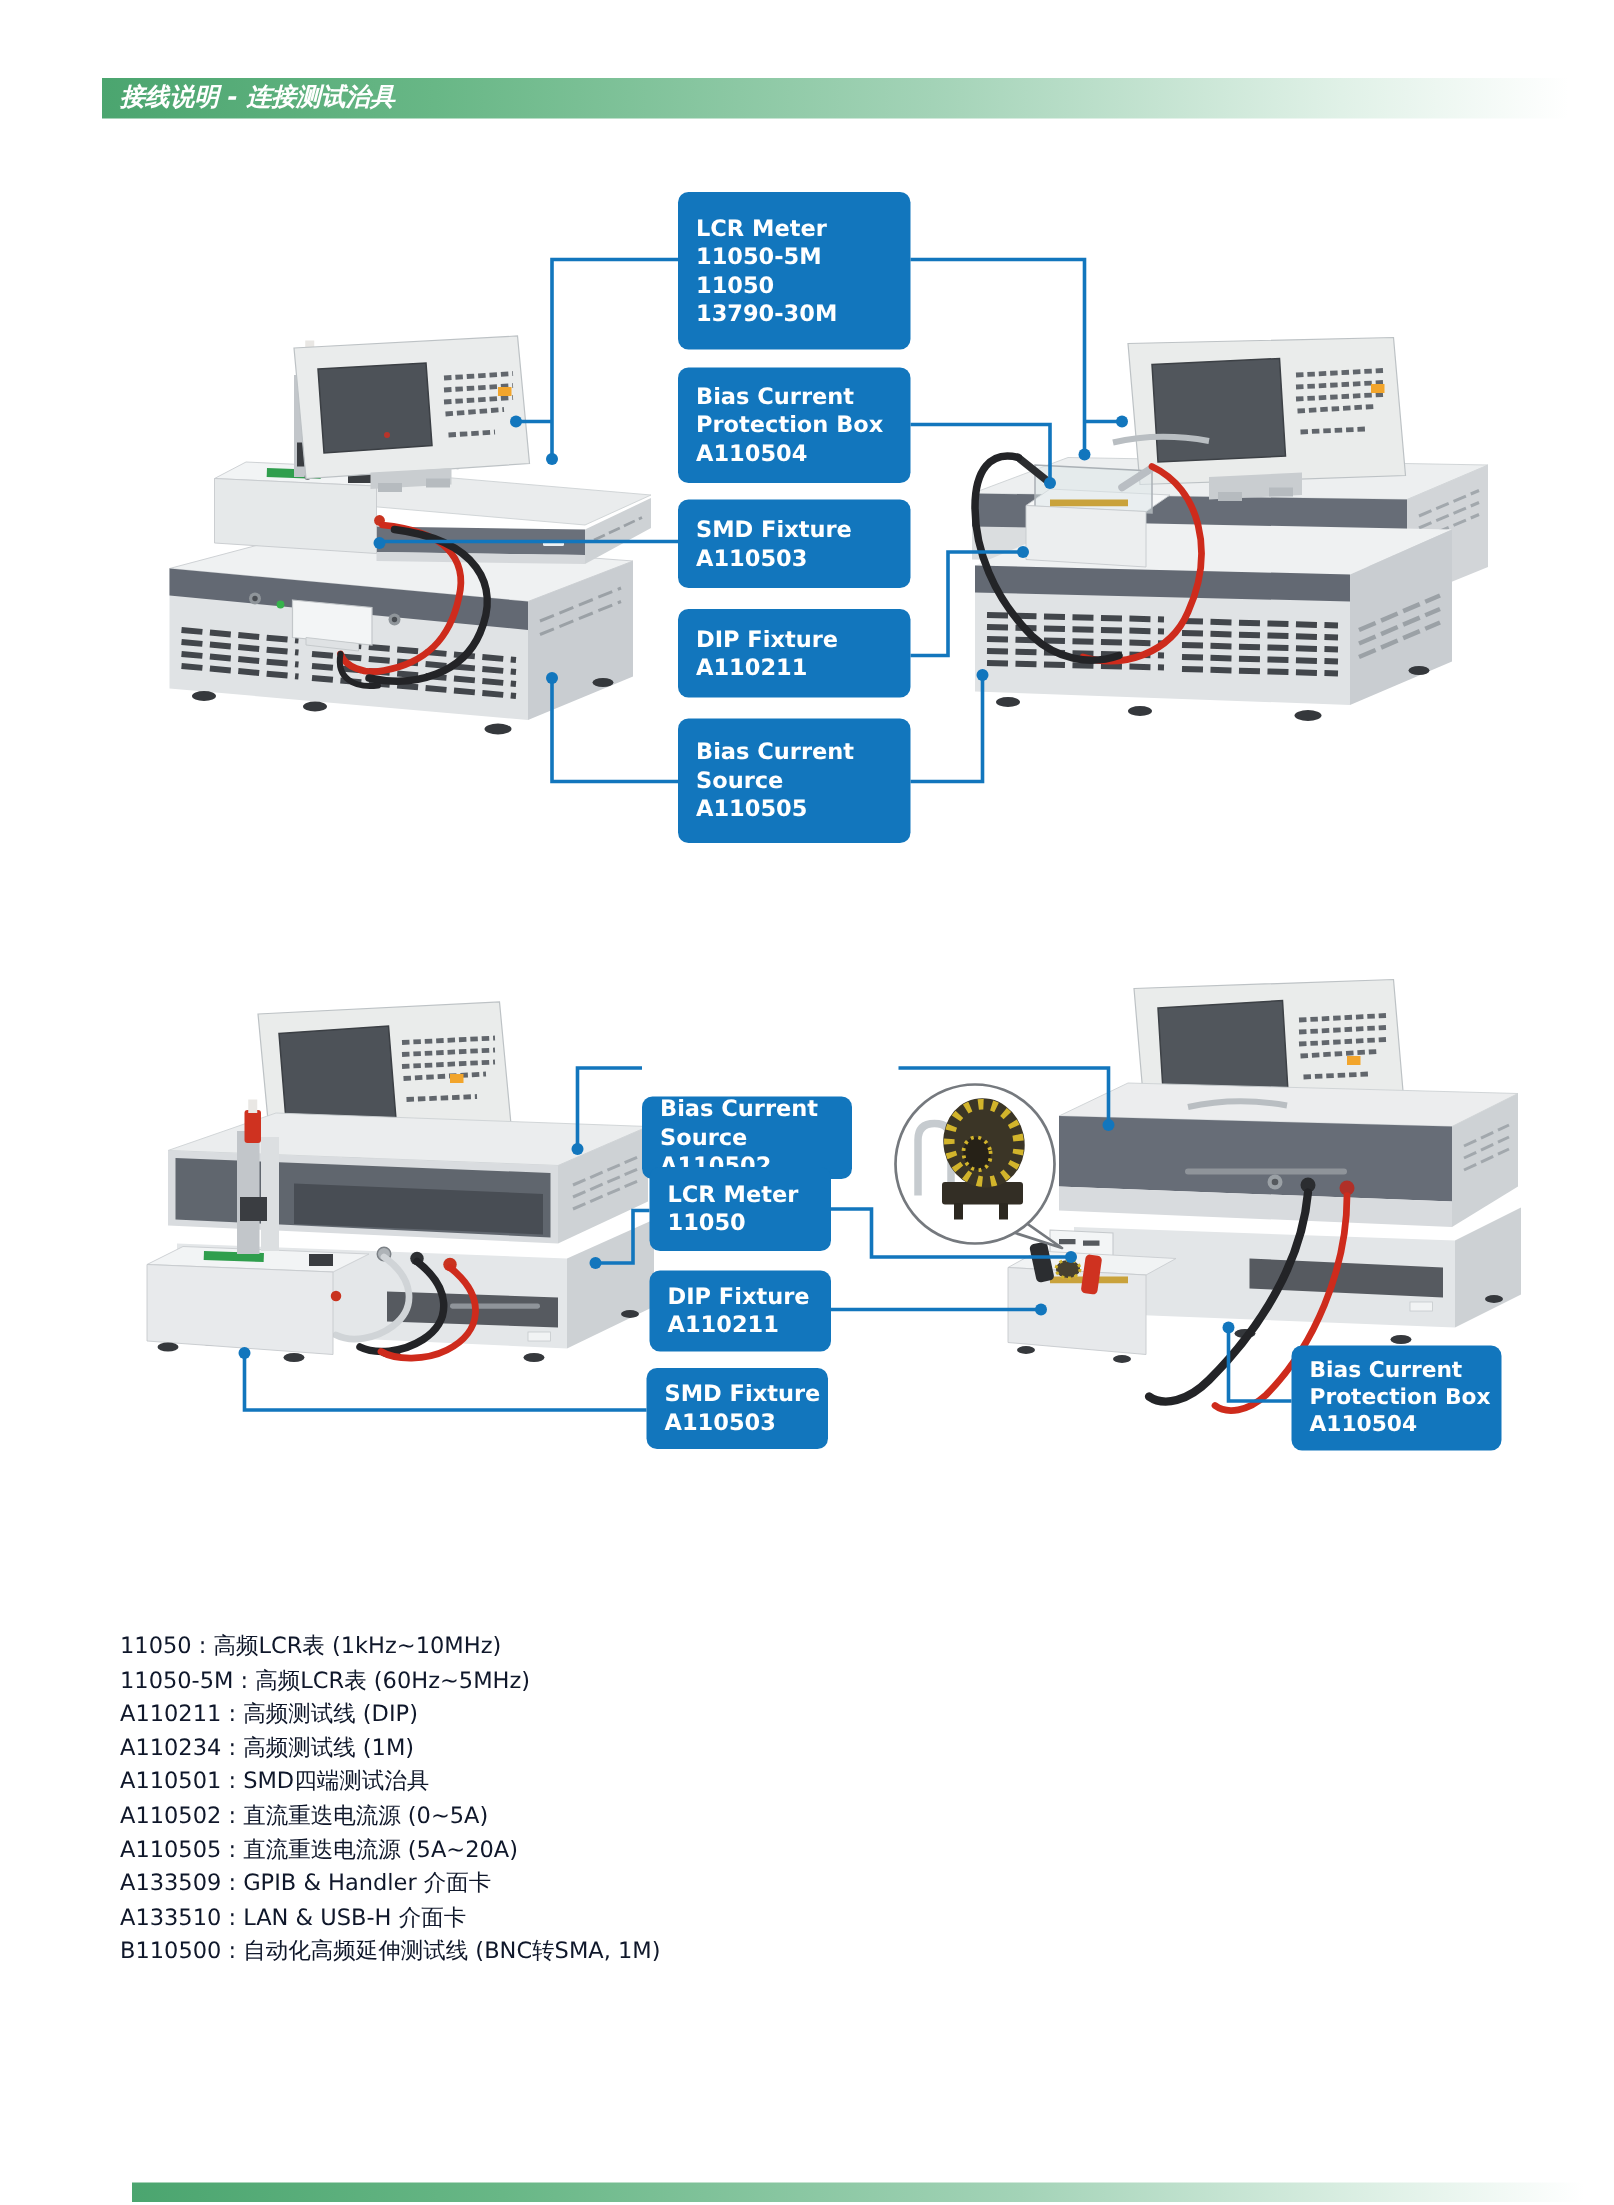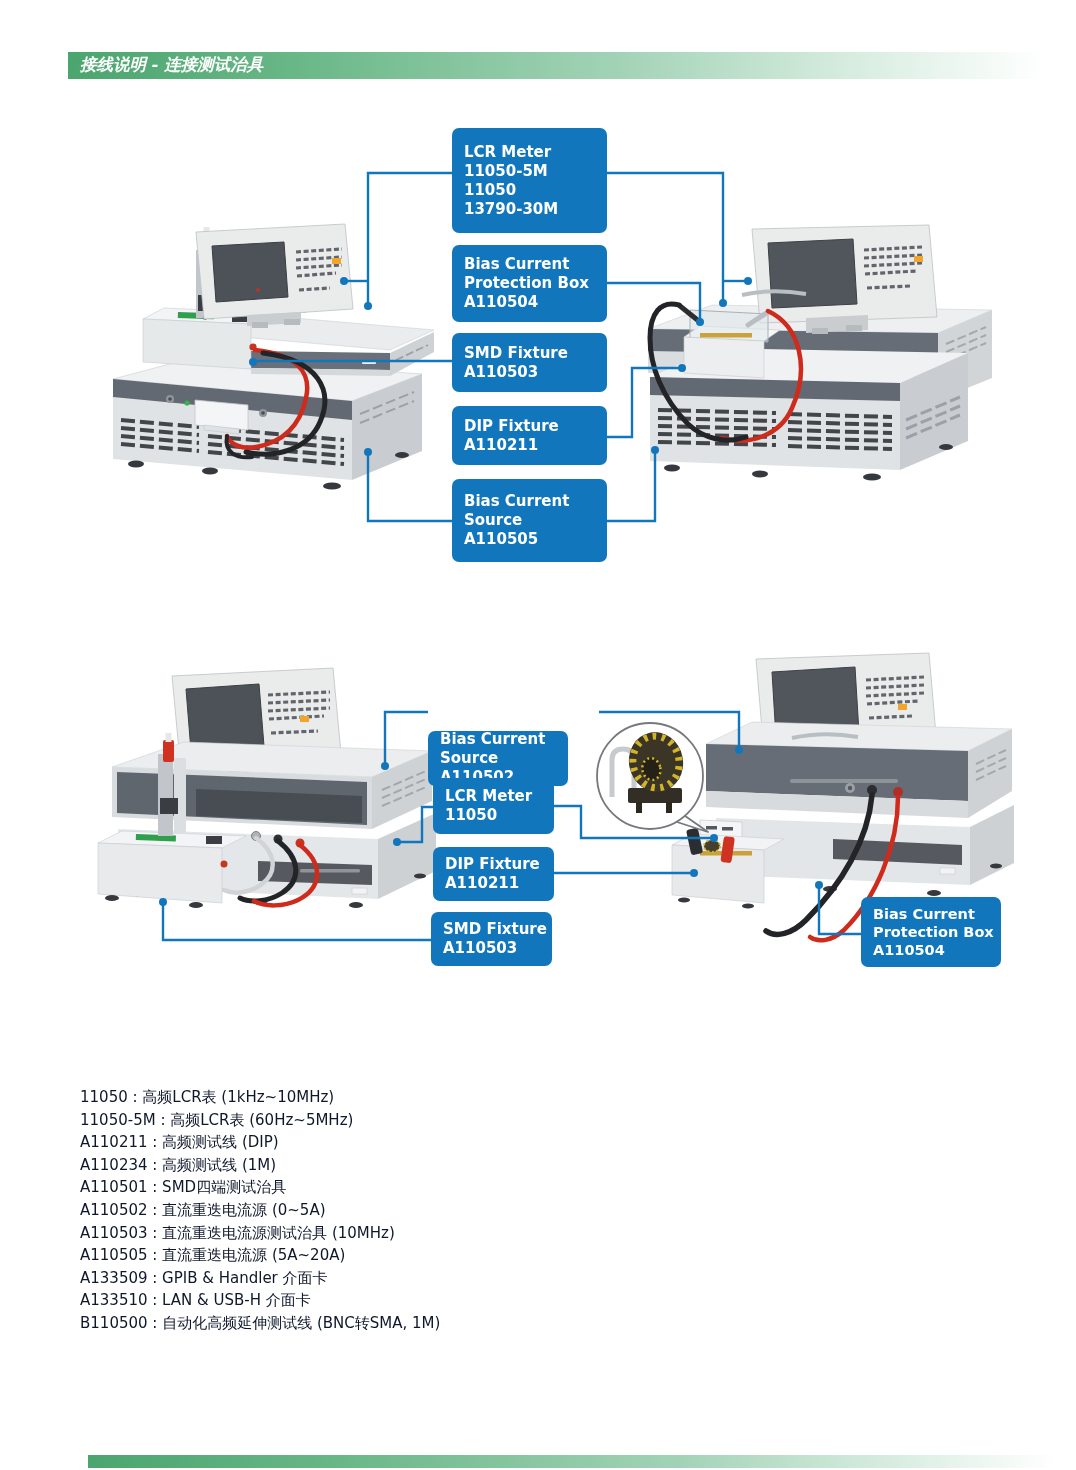--- a/index.html
+++ b/index.html
@@ -407,21 +407,20 @@
   </div>
 
 
   <div class="list">
     <div class="li">11050 : 高频LCR表 (1kHz~10MHz)</div>
     <div class="li">11050-5M : 高频LCR表 (60Hz~5MHz)</div>
     <div class="li">A110211 : 高频测试线 (DIP)</div>
     <div class="li">A110234 : 高频测试线 (1M)</div>
     <div class="li">A110501 : SMD四端测试治具</div>
     <div class="li">A110502 : 直流重迭电流源 (0~5A)</div>
-    <div class="li">A110503 : 直流重迭电流源测试治具 (10MHz)</div>
     <div class="li">A110505 : 直流重迭电流源 (5A~20A)</div>
     <div class="li">A133509 : GPIB &amp; Handler 介面卡</div>
     <div class="li">A133510 : LAN &amp; USB-H 介面卡</div>
     <div class="li">B110500 : 自动化高频延伸测试线 (BNC转SMA, 1M)</div>
   </div>
 
   <div class="footer"></div>
 
 </div>
 

